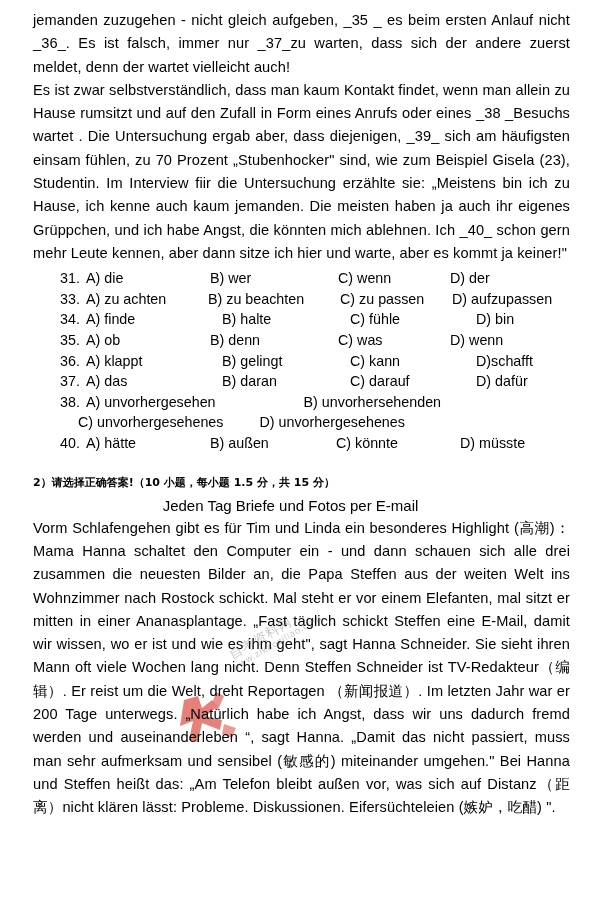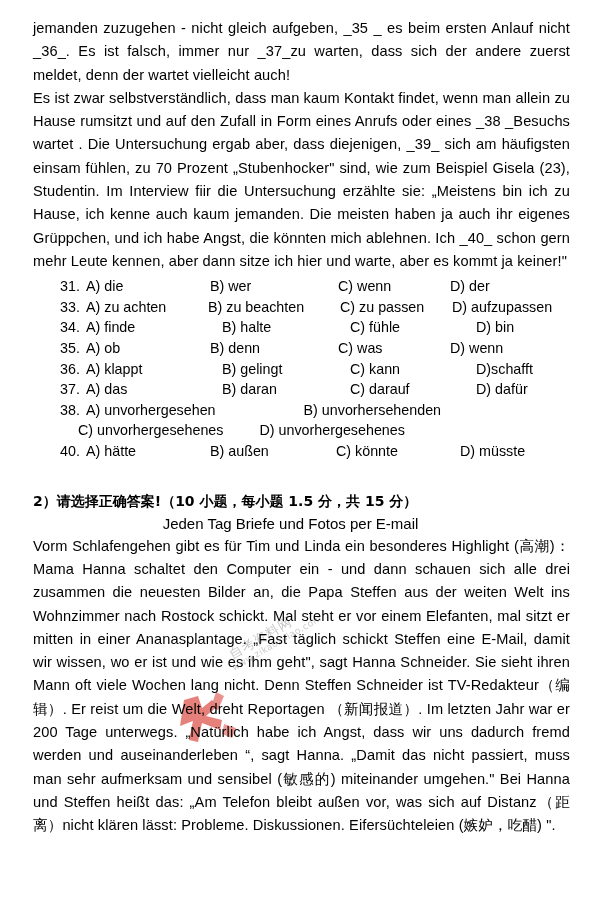--- a/index.html
+++ b/index.html
@@ -21,21 +21,21 @@
     left: 0;
     top: 0;
     width: 602px;
     height: 920px;
     padding: 0;
   }
 
   .content {
     position: absolute;
     left: 33px;
-    top: 17px;
+    top: 9px;
     width: 537px;
   }
 
   
   .para {
     font-size: 14.6px;
     line-height: 23.3px;
     text-align: justify;
     text-justify: inter-word;
     margin: 0 0 0 0;
@@ -83,22 +83,22 @@
   .indent-c { padding-left: 8px; }
 
   
   .mc-row-38a { padding-left: 27px; }
   .mc-row-38b { padding-left: 45px; }
   .gap38 { display: inline-block; width: 88px; }
   .gap38b { display: inline-block; width: 36px; }
 
   
   .section2-head {
-    margin-top: 29px;
-    font-size: 14px;
+    margin-top: 19px;
+    font-size: 11px;
     line-height: 20px;
     font-family: "DejaVu Sans", "Liberation Sans", sans-serif;
     font-weight: bold;
   }
   .doc-title {
     text-align: center;
     font-size: 15px;
     line-height: 23px;
     margin-top: 1px;
     padding-right: 22px;

